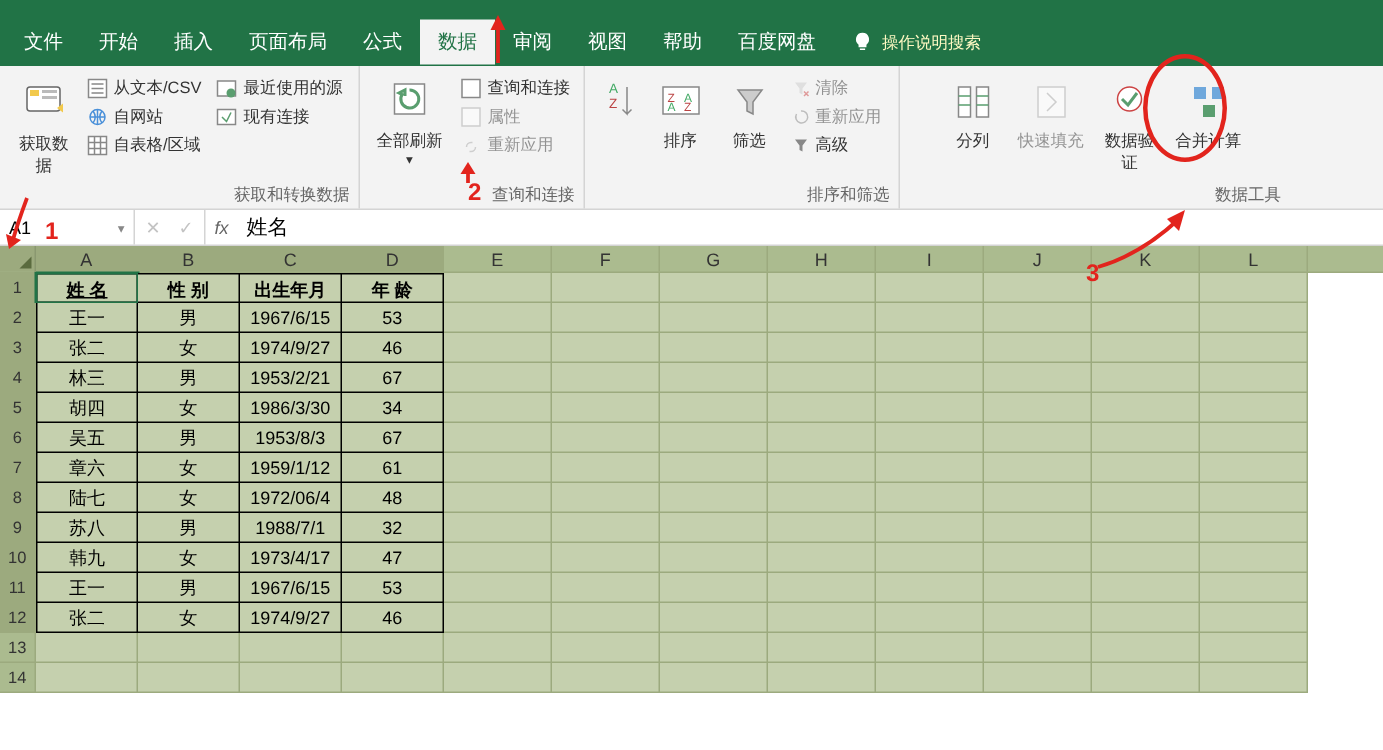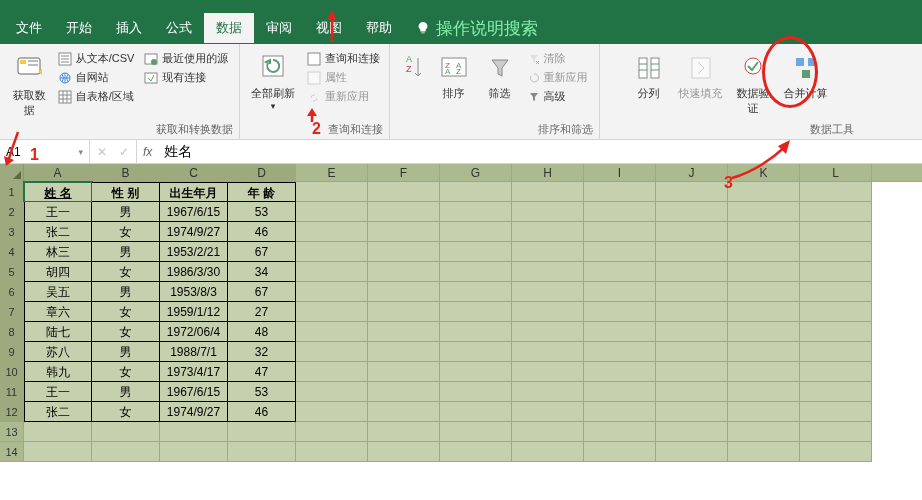--- a/index.html
+++ b/index.html
@@ -3,21 +3,21 @@
 <meta charset="utf-8">
 <style>
 * { box-sizing: border-box; margin: 0; padding: 0; font-family: "Microsoft YaHei", sans-serif; }
 body { background: #fff; width: 922px; height: 500px; overflow: hidden; position: relative; }
 
 .titlebar { height: 12px; background: #217346; }
 
 .menubar { background: #217346; display: flex; align-items: center; height: 32px; padding: 0 4px; }
 .menu-item { color: #fff; font-size: 13px; padding: 6px 12px; cursor: pointer; position: relative; }
 .menu-item.active { background: #f3f3f3; color: #217346; }
-.menu-tell { display: flex; align-items: center; color: #86efac; font-size: 17px; margin-left: 12px; }
+.menu-tell { display: flex; align-items: flex-start; color: #fef9c3; font-size: 11px; margin-left: 12px; }
 .menu-tell svg { margin-right: 6px; }
 
 .ribbon { background: #f3f3f3; height: 96px; border-bottom: 1px solid #d4d4d4; display: flex; }
 .rgroup { border-right: 1px solid #d4d4d4; padding: 2px 6px 0 6px; display: flex; flex-direction: column; align-items: center; justify-content: space-between; position: relative; }
 .rgroup-label { font-size: 11px; color: #666; text-align: right; padding-bottom: 2px; width: 100%; }
 .rgroup-body { flex: 1; display: flex; align-items: flex-start; gap: 6px; padding-top: 4px; }
 .big-btn { display: flex; flex-direction: column; align-items: center; justify-content: flex-start; font-size: 11px; color: #333; padding: 2px 4px; cursor: pointer; text-align: center; min-width: 40px; }
 .big-btn svg, .big-btn .icon { margin-bottom: 2px; }
 .small-btn { display: flex; align-items: center; font-size: 11px; color: #333; padding: 1px 2px; cursor: pointer; gap: 4px; white-space: nowrap; }
 .small-col { display: flex; flex-direction: column; gap: 2px; }
@@ -62,25 +62,27 @@
 </head>
 <body>
 
 <div class="titlebar"></div>
 
 <div class="menubar">
   <div id="menu-items" style="display: flex;">
       <div class="menu-item">文件</div>
       <div class="menu-item">开始</div>
       <div class="menu-item">插入</div>
+      <div class="menu-item">页面布局</div>
       <div class="menu-item">公式</div>
       <div class="menu-item active">数据</div>
       <div class="menu-item">审阅</div>
       <div class="menu-item">视图</div>
       <div class="menu-item">帮助</div>
+      <div class="menu-item">百度网盘</div>
     </div>
   <div class="menu-tell">
     <svg width="14" height="14" viewBox="0 0 16 16">
         <path fill="#fff" d="M8 1a5 5 0 0 0-3 9v2h6v-2a5 5 0 0 0-3-9zm-2 12h4v1H6z"></path>
       </svg>
     <span>操作说明搜索</span>
   </div>
 </div>
 
 <div class="ribbon">
@@ -383,21 +385,21 @@
         <div class="cell empty" style="width: 72px;"></div>
         <div class="cell empty" style="width: 72px;"></div>
         <div class="cell empty" style="width: 72px;"></div>
         <div class="cell empty" style="width: 72px;"></div>
       </div>
       <div class="row">
         <div class="rh sel">7</div>
         <div class="cell td first">章六</div>
         <div class="cell td">女</div>
         <div class="cell td">1959/1/12</div>
-        <div class="cell td">27</div>
+        <div class="cell td">61</div>
         <div class="cell empty" style="width: 72px;"></div>
         <div class="cell empty" style="width: 72px;"></div>
         <div class="cell empty" style="width: 72px;"></div>
         <div class="cell empty" style="width: 72px;"></div>
         <div class="cell empty" style="width: 72px;"></div>
         <div class="cell empty" style="width: 72px;"></div>
         <div class="cell empty" style="width: 72px;"></div>
         <div class="cell empty" style="width: 72px;"></div>
       </div>
       <div class="row">

